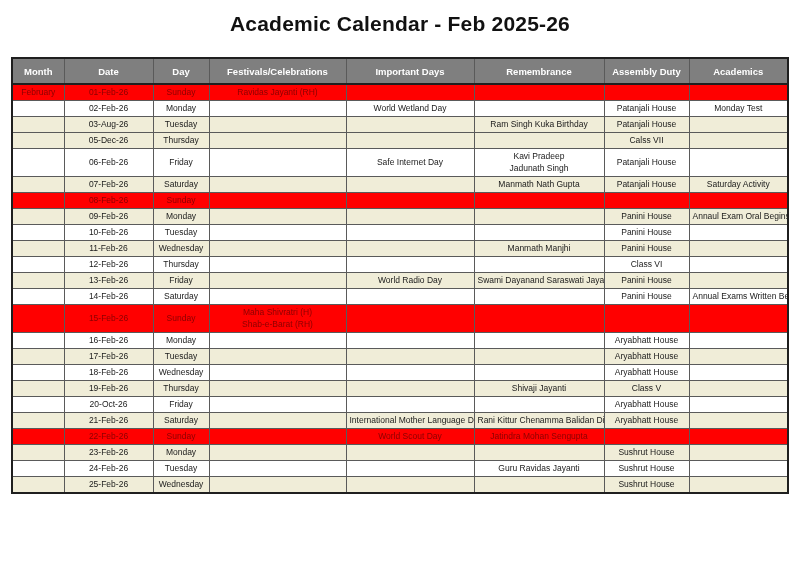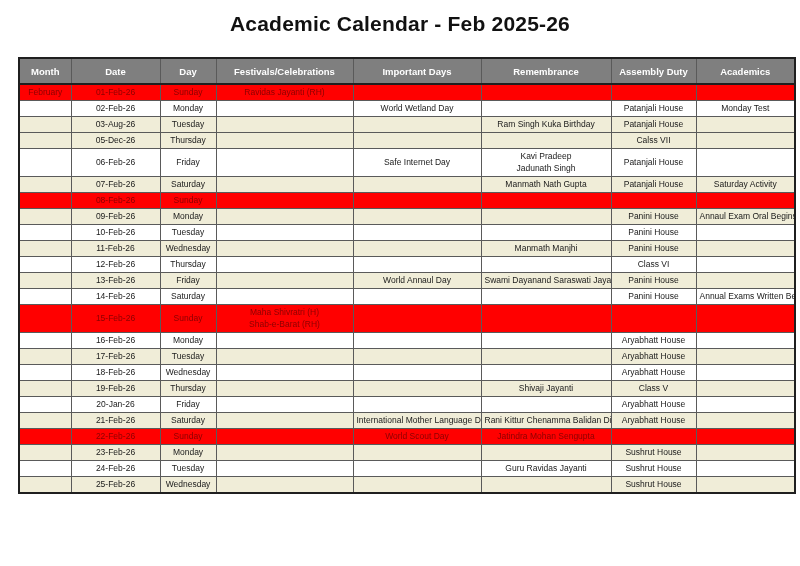--- a/index.html
+++ b/index.html
@@ -25,21 +25,21 @@
     top:12px;left:0;width:100%;
     text-align:center;
     font-size:21px;
     font-weight:bold;
     color:#111;
     margin:0;
     letter-spacing:0.2px;
   }
   table.cal{
     position:absolute;
-    left:18px;top:57px;
+    left:11px;top:57px;
     width:776px;
     border-collapse:collapse;
     table-layout:fixed;
     border:2px solid var(--border-outer);
   }
   table.cal th, table.cal td{
     border:1px solid var(--border-inner);
     padding:0 3px;
     text-align:center;
     vertical-align:middle;
@@ -205,21 +205,21 @@
           <td></td>
           <td></td>
           <td>Class VI</td>
           <td></td>
         </tr>
         <tr class="row-cream">
           <td></td>
           <td>13-Feb-26</td>
           <td>Friday</td>
           <td></td>
-          <td>World Annaul Day</td>
+          <td>World Radio Day</td>
           <td>Swami Dayanand Saraswati Jayanti</td>
           <td>Panini House</td>
           <td></td>
         </tr>
         <tr class="row-white">
           <td></td>
           <td>14-Feb-26</td>
           <td>Saturday</td>
           <td></td>
           <td></td>
@@ -272,21 +272,21 @@
           <td>19-Feb-26</td>
           <td>Thursday</td>
           <td></td>
           <td></td>
           <td>Shivaji Jayanti</td>
           <td>Class V</td>
           <td></td>
         </tr>
         <tr class="row-white">
           <td></td>
-          <td>20-Jan-26</td>
+          <td>20-Oct-26</td>
           <td>Friday</td>
           <td></td>
           <td></td>
           <td></td>
           <td>Aryabhatt House</td>
           <td></td>
         </tr>
         <tr class="row-cream">
           <td></td>
           <td>21-Feb-26</td>

